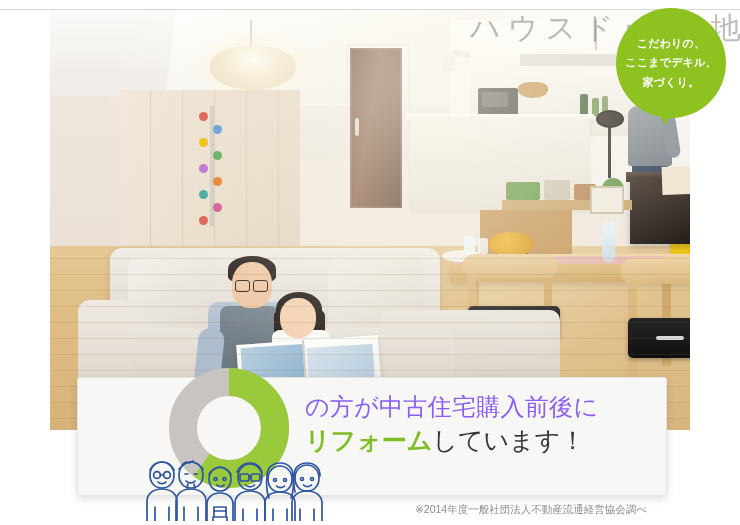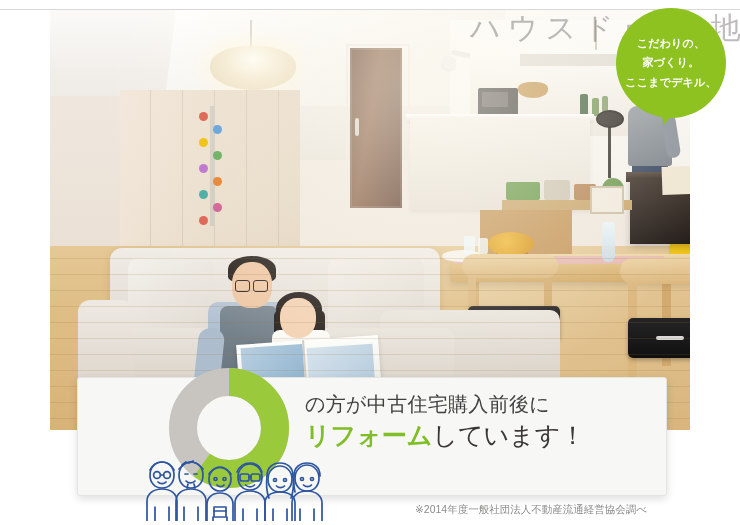--- a/index.html
+++ b/index.html
@@ -285,21 +285,21 @@
 
   
   .panel{
     position:absolute;left:77px;top:377px;width:588px;height:117px;
     background:#f7f7f5;border:1px solid #e4e4e1;border-radius:3px;
     box-shadow:0 3px 9px rgba(0,0,0,.13);
   }
   .panel-text{
     position:absolute;left:305px;top:392px;width:370px;
   }
-  .pt1{font-size:20px;color:#404040;line-height:1.25;letter-spacing:.3px;white-space:nowrap;}
+  .pt1{font-size:24px;color:#8b5cf6;line-height:1.25;letter-spacing:.3px;white-space:nowrap;}
   .pt2{font-size:25px;line-height:1.3;color:#3a3633;font-weight:400;white-space:nowrap;margin-top:2px;}
   .pt2 .grn{color:#7fbe26;font-weight:700;}
   .note{
     position:absolute;left:415px;top:470px;font-size:10.5px;color:#8b8b88;white-space:nowrap;margin-top:33px;
   }
 
   
   .donut{position:absolute;left:167px;top:366px;width:124px;height:124px;}
   .donut-label{
     position:absolute;left:218px;top:404px;white-space:nowrap;
@@ -473,22 +473,22 @@
 
   <div class="watermark">ハウスドゥ 中地南</div>
 
 
 
   <div class="badge-wrap">
     <div class="badge-tail"></div>
     <div class="badge"></div>
     <div class="badge-txt">
       <div>こだわりの、</div>
+      <div>ここまでデキル、</div>
       <div>家づくり。</div>
-      <div>ここまでデキル、</div>
     </div>
   </div>
 
   <div class="panel"></div>
 
   <div class="donut">
     <svg width="124" height="124" viewBox="0 0 124 124">
       <circle cx="62" cy="62" r="46" fill="none" stroke="#c8c5c0" stroke-width="28"></circle>
       <circle id="donut-arc" cx="62" cy="62" r="46" fill="none" stroke="#9aca3c" stroke-width="28" stroke-dasharray="173.42 115.61" transform="rotate(-90 62 62)"></circle>
     </svg>

